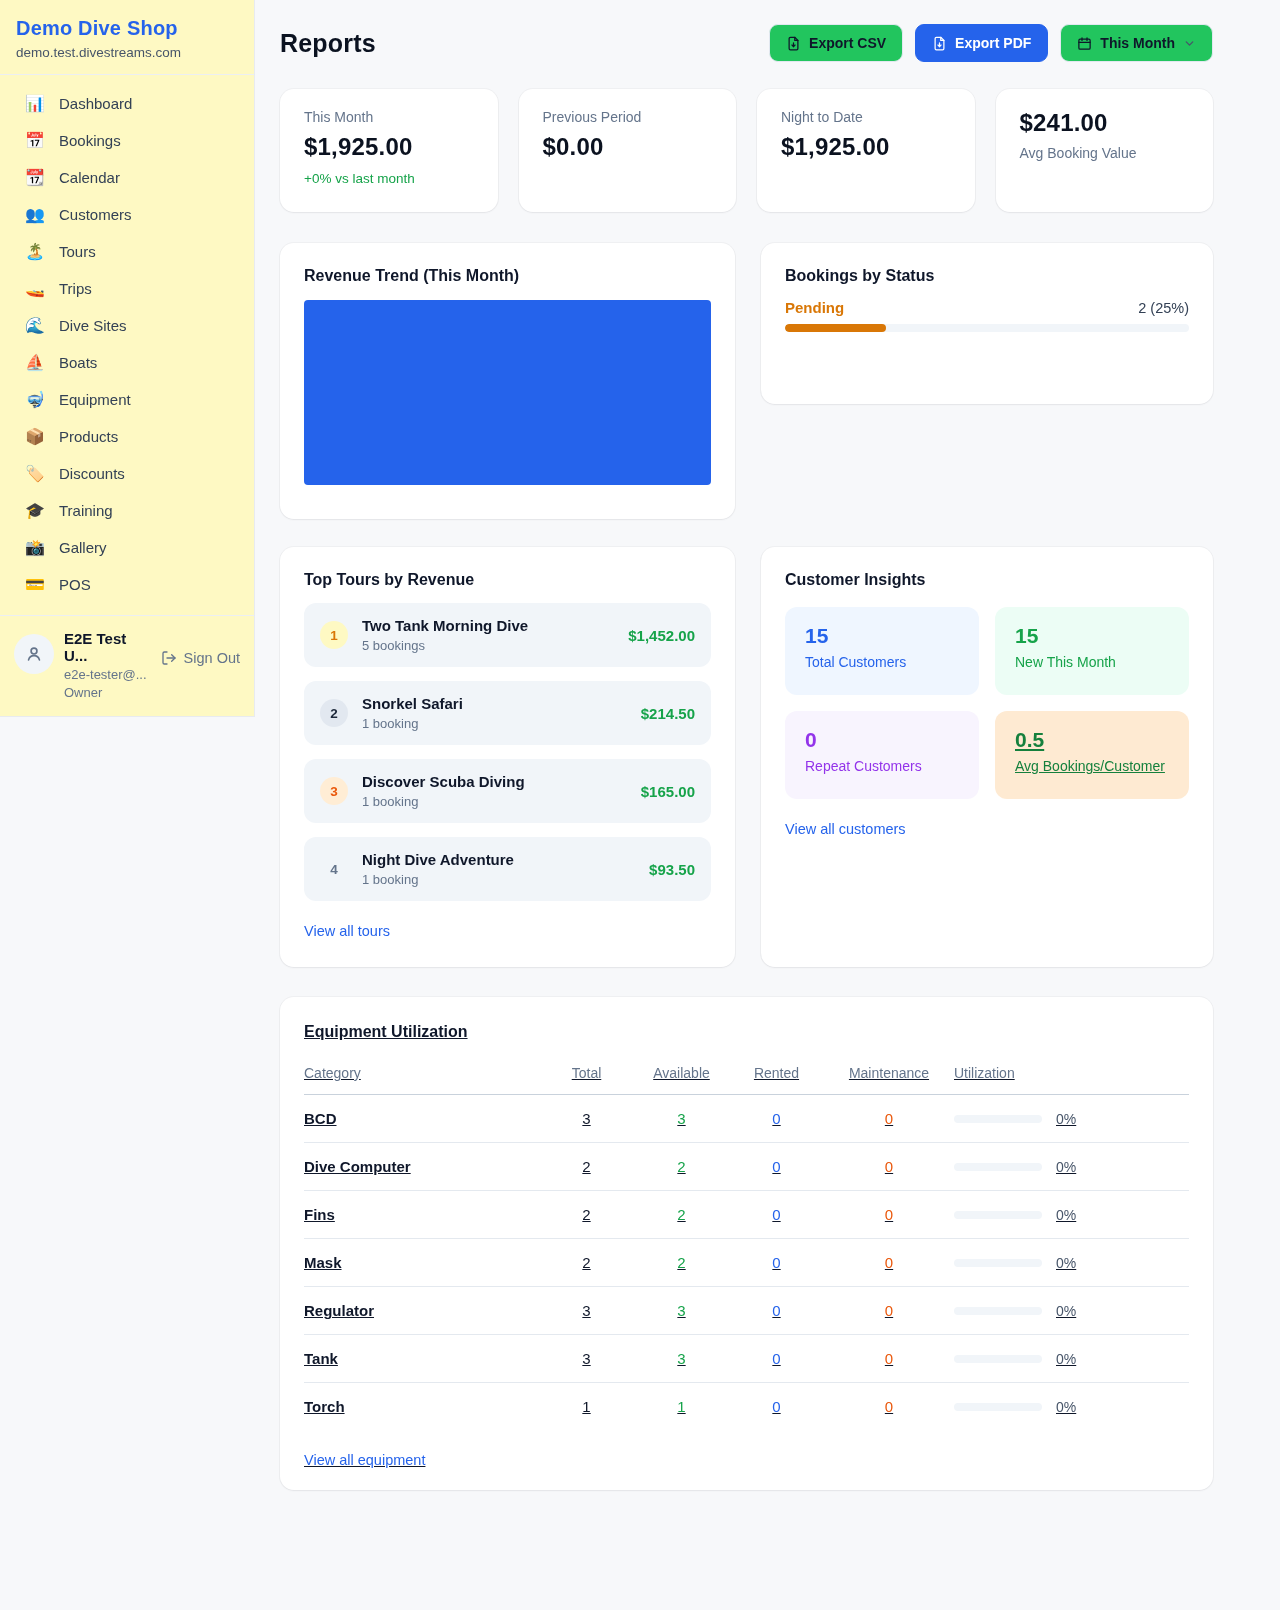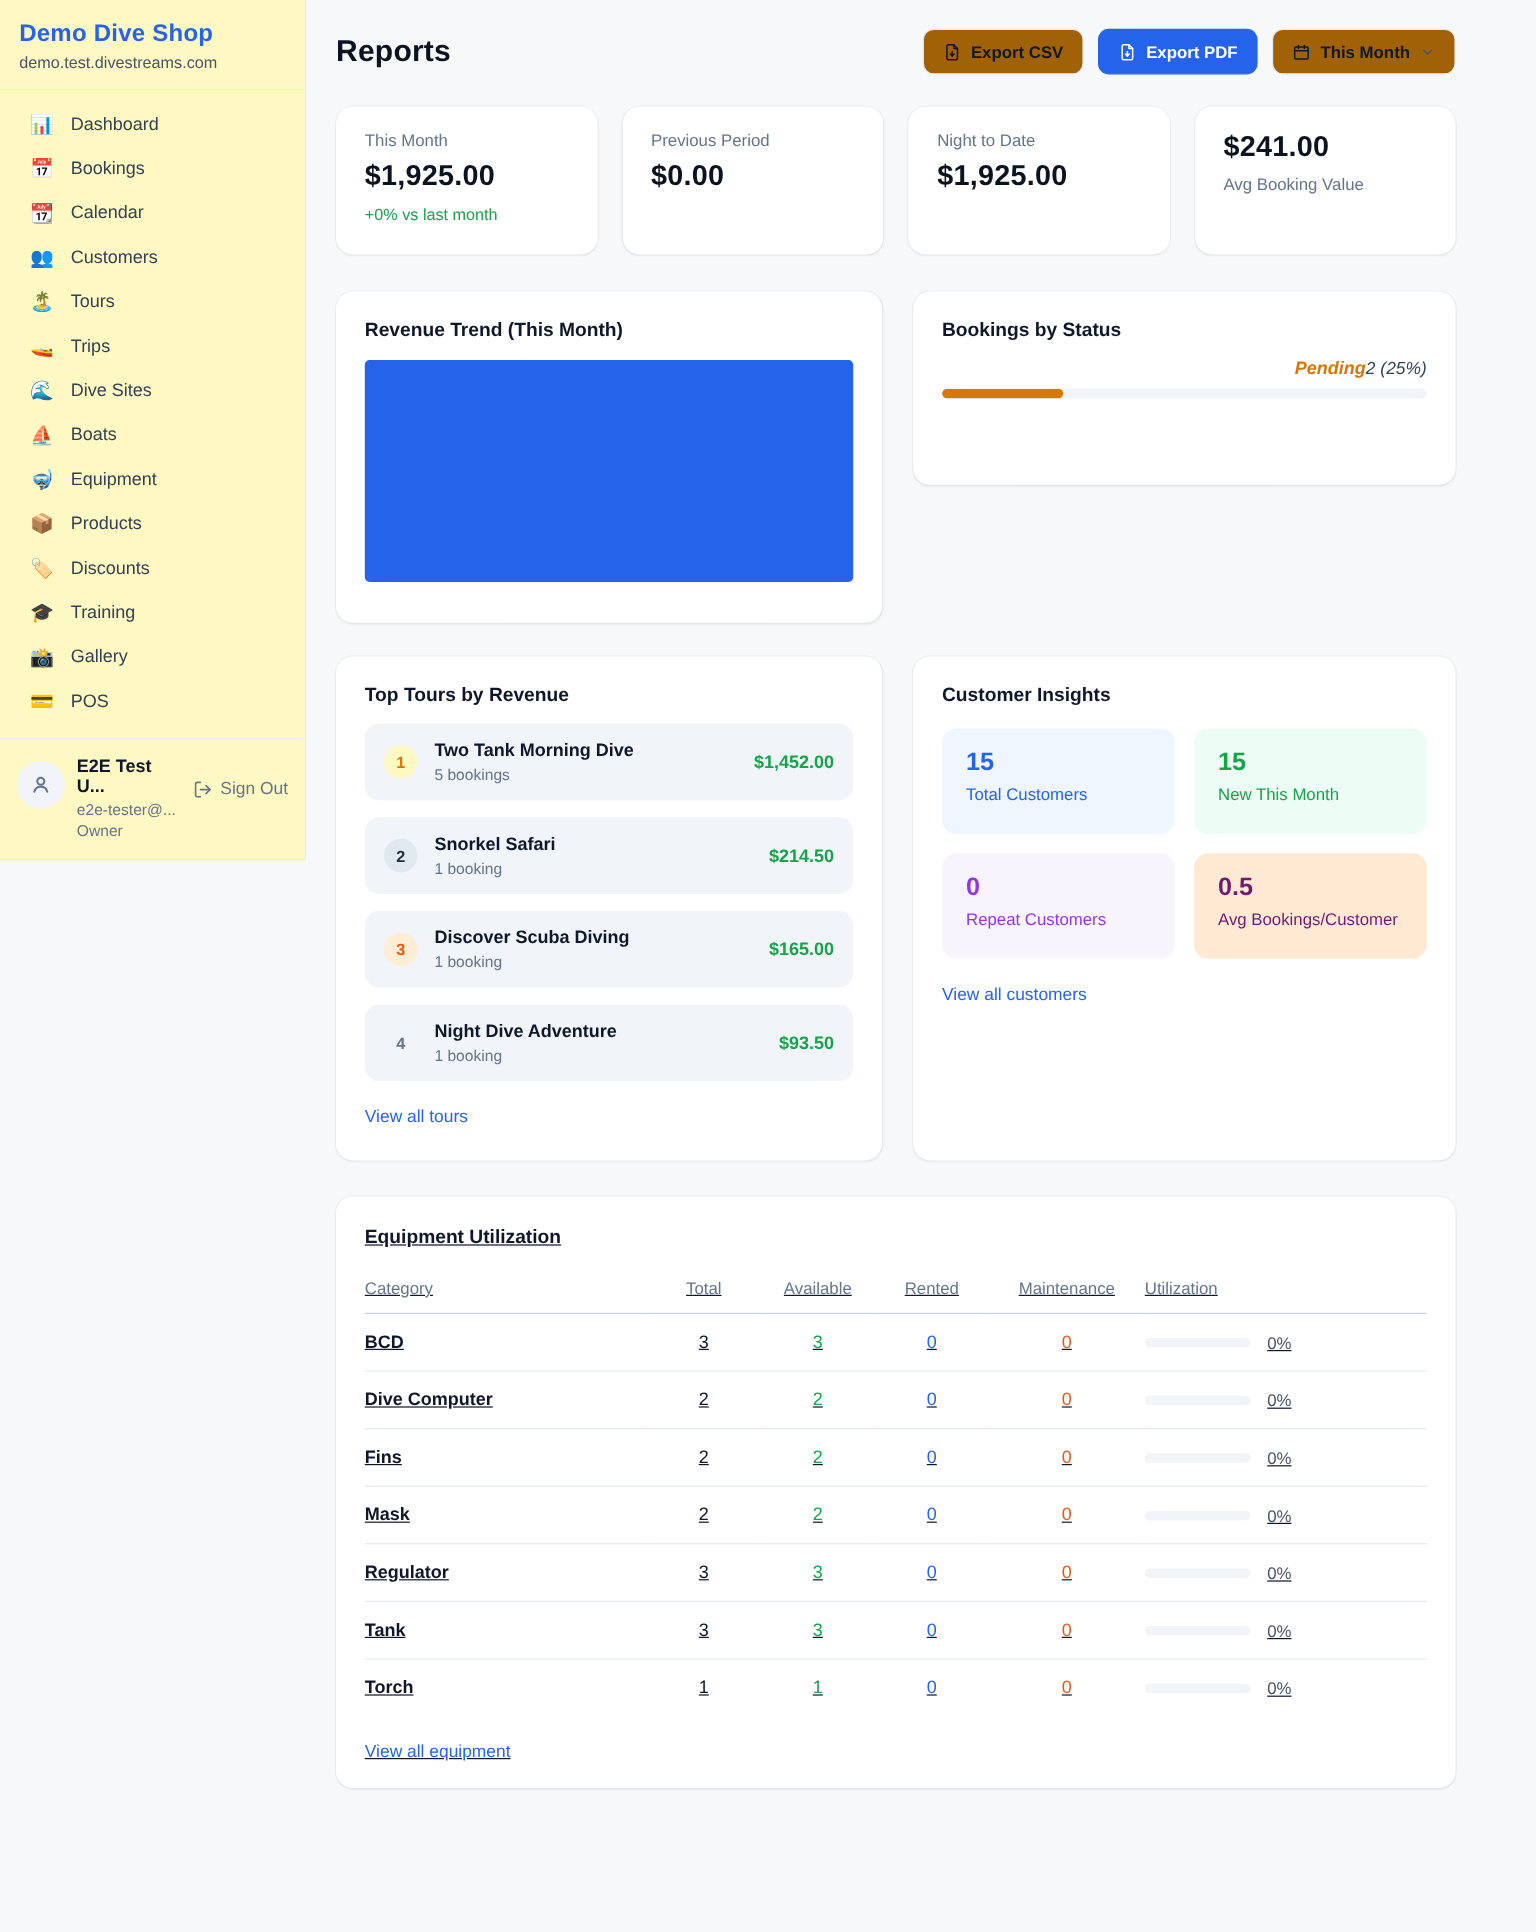--- a/index.html
+++ b/index.html
@@ -50,21 +50,21 @@
   .main { flex:1; padding:24px 0 32px 25px; }
   .main-inner { width:933px; }
   .page-header { display:flex; align-items:center; justify-content:space-between; }
   .page-title { font-size:25px; font-weight:bold; color:#0b1220; letter-spacing:.2px; }
   .header-actions { display:flex; gap:12px; }
   .btn {
     display:inline-flex; align-items:center; gap:8px;
     height:38px; padding:0 16px; border-radius:9px;
     font-size:14px; font-weight:bold; font-family:inherit; cursor:pointer;
   }
-  .btn-light { background:#a16207; border:1px solid #e2e8f0; color:#0f172a; }
+  .btn-light { background:#22c55e; border:1px solid #e2e8f0; color:#0f172a; }
   .btn-primary { background:#2563eb; border:1px solid #2563eb; color:#fff; }
   .btn svg { display:block; }
 
   .card {
     background:#fff; border-radius:14px;
     box-shadow:0 1px 2px rgba(16,24,40,.05), 0 0 0 1px rgba(16,24,40,.035);
   }
   .card-title { font-size:16px; font-weight:bold; color:#0f172a; }
 
   
@@ -81,21 +81,21 @@
   .row-tours { margin-top:28px; }
 
   
   .revenue-card { padding:24px; height:276px; }
   .revenue-block { margin-top:15px; height:185px; border-radius:4px; }
 
   
   .status-card { padding:24px; height:161px; }
   .status-row { margin-top:14px; }
   .status-row:first-of-type { margin-top:13px; }
-  .status-line { display:flex; justify-content:flex-end; align-items:baseline;font-style:italic; }
+  .status-line { display:flex; justify-content:space-between; align-items:baseline; }
   .status-label { font-size:15px; font-weight:bold; }
   .status-label.pending { color:#d97706; }
   .status-label.confirmed { color:#16a34a; }
   .status-value { font-size:14.5px; color:#334155; }
   .track { height:8px; background:#f1f5f9; border-radius:6px; margin-top:8px; overflow:hidden; }
   .fill { height:100%; border-radius:6px; }
 
   
   .tours-card { padding:24px; height:420px; }
   .tour-row {
@@ -124,21 +124,21 @@
 
   
   .insights-card { padding:24px; height:420px; }
   .tiles { display:grid; grid-template-columns:1fr 1fr; gap:16px; margin-top:18px; }
   .tile { border-radius:12px; padding:17px 20px; min-height:88px; }
   .tile-value { font-size:21px; font-weight:bold; }
   .tile-label { font-size:14px; margin-top:6px; }
   .tile-blue   { background:#eff6ff; } .tile-blue .tile-value, .tile-blue .tile-label { color:#2563eb; }
   .tile-green  { background:#ecfdf5; } .tile-green .tile-value, .tile-green .tile-label { color:#16a34a; }
   .tile-purple { background:#f8f4fe; } .tile-purple .tile-value, .tile-purple .tile-label { color:#9333ea; }
-  .tile-orange { background:#feead2; } .tile-orange .tile-value, .tile-orange .tile-label { color:#701a75; }
+  .tile-orange { background:#feead2; } .tile-orange .tile-value, .tile-orange .tile-label { color:#15803d;text-decoration:underline; }
 
   
   .equip-card { margin-top:30px; padding:26px 24px 22px 24px;text-decoration:underline; }
   table { width:100%; border-collapse:collapse; margin-top:18px; }
   th {
     text-align:left; font-weight:normal; color:#64748b; font-size:14px;
     padding:6px 0 13px 0; border-bottom:1px solid #c9d2dc;
   }
   td { padding:15px 0; border-bottom:1px solid #e4e9ef; font-size:15px; color:#0f172a; }
   tbody tr:last-child td { border-bottom:none; }

